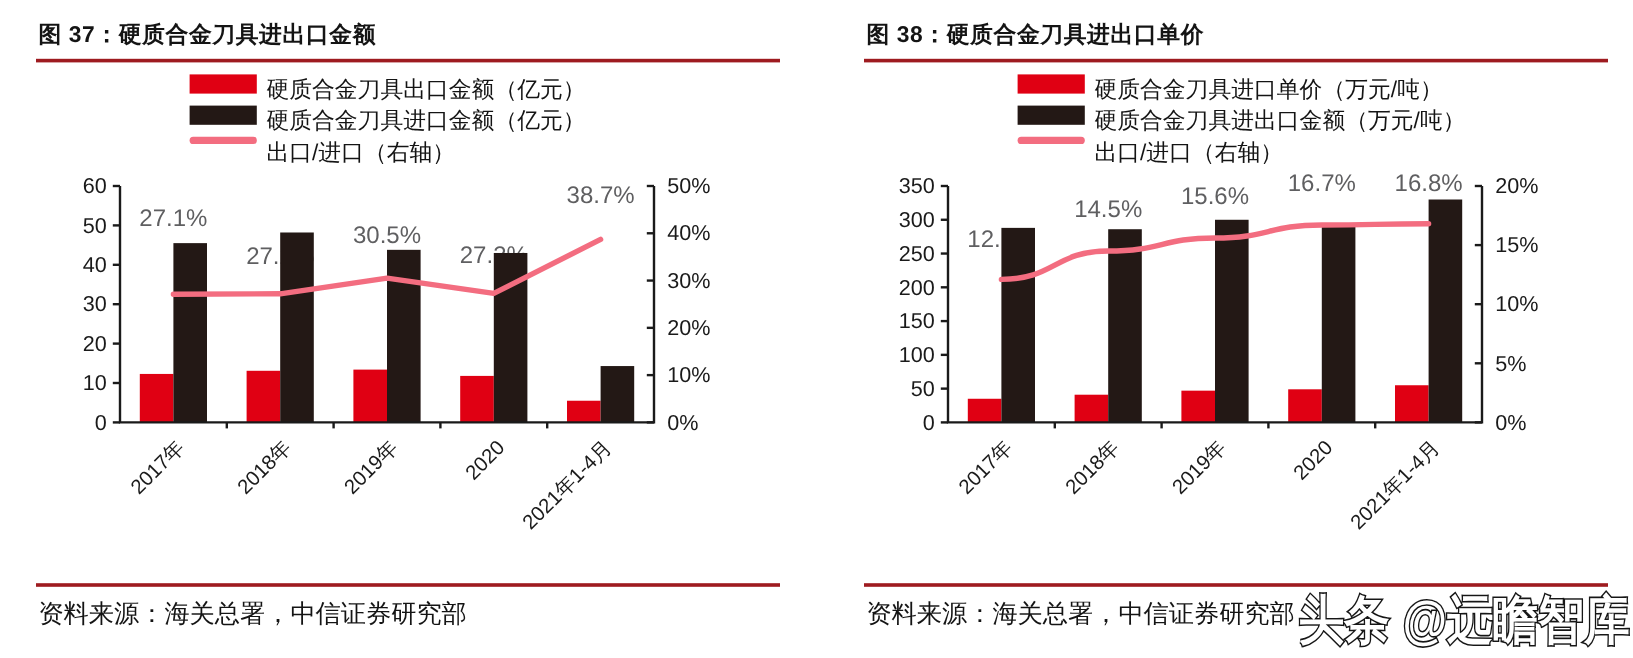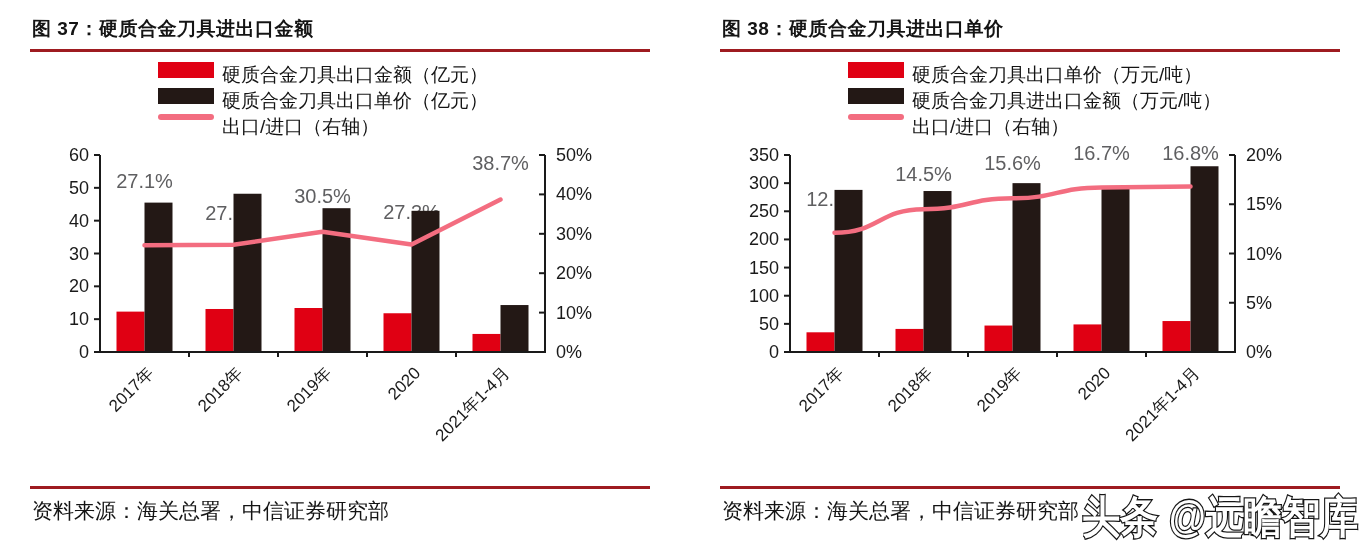--- a/index.html
+++ b/index.html
@@ -35,21 +35,21 @@
   <section class="panel" style="left:30px">
     <div class="panel-title">图 37：硬质合金刀具进出口金额</div>
     <div class="title-rule" style="background: rgb(158, 27, 32);"></div>
     <div class="legend">
       <div class="legend-row">
         <span class="swatch-bar" style="background: rgb(224, 0, 19);"></span>
         <span class="legend-label">硬质合金刀具出口金额（亿元）</span>
       </div>
       <div class="legend-row">
         <span class="swatch-bar" style="background: rgb(35, 24, 21);"></span>
-        <span class="legend-label">硬质合金刀具出口单价（亿元）</span>
+        <span class="legend-label">硬质合金刀具进口金额（亿元）</span>
       </div>
       <div class="legend-row">
         <span class="swatch-line" style="background: rgb(243, 109, 128);"></span>
         <span class="legend-label">出口/进口（右轴）</span>
       </div>
     </div>
     <svg class="chart" id="chart-0" width="620" height="340" viewBox="0 0 620 340">
         <text x="114.5" y="48.226" class="dlabel" text-anchor="middle">27.1%</text>
         <text x="203.5" y="79.832" class="dlabel" text-anchor="middle">27.2%</text>
         <text x="292.5" y="62.83" class="dlabel" text-anchor="middle">30.5%</text>
@@ -106,21 +106,21 @@
     <div class="bottom-rule" style="background: rgb(158, 27, 32);"></div>
     <div class="source">资料来源：海关总署，中信证券研究部</div>
   </section>
 
   <section class="panel" style="left:720px">
     <div class="panel-title">图 38：硬质合金刀具进出口单价</div>
     <div class="title-rule" style="background: rgb(158, 27, 32);"></div>
     <div class="legend">
       <div class="legend-row">
         <span class="swatch-bar" style="background: rgb(224, 0, 19);"></span>
-        <span class="legend-label">硬质合金刀具出口单价（万元/吨）</span>
+        <span class="legend-label">硬质合金刀具进口单价（万元/吨）</span>
       </div>
       <div class="legend-row">
         <span class="swatch-bar" style="background: rgb(35, 24, 21);"></span>
         <span class="legend-label">硬质合金刀具进出口金额（万元/吨）</span>
       </div>
       <div class="legend-row">
         <span class="swatch-line" style="background: rgb(243, 109, 128);"></span>
         <span class="legend-label">出口/进口（右轴）</span>
       </div>
     </div>

